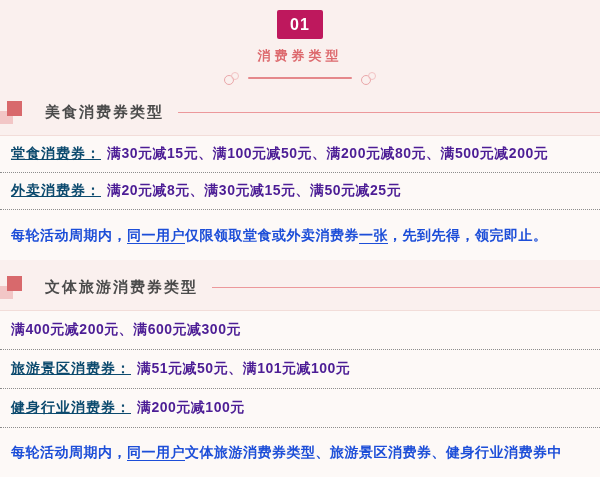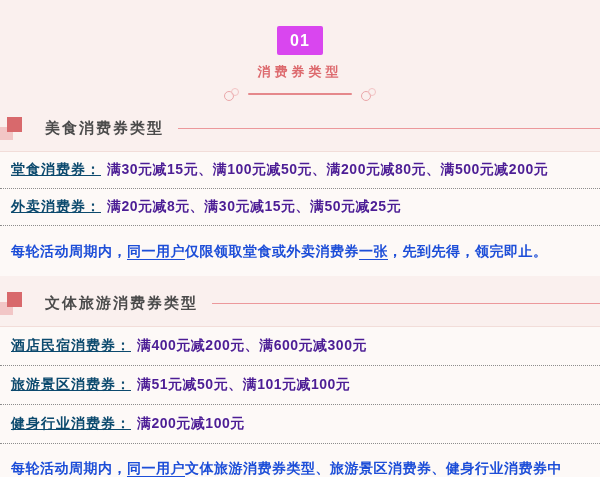--- a/index.html
+++ b/index.html
@@ -9,24 +9,23 @@
     background:#faf0ee;
     overflow:hidden;
     font-family:"Liberation Sans","DejaVu Sans",sans-serif;
     color:#4b4b4b;
   }
   
   .hdr { text-align:center; padding-top:10px; }
   .badge {
     display:inline-block;
     min-width:46px; height:29px; line-height:29px;
-    background:#d946ef; color:#ffffff;
+    background:#be185d; color:#ffffff;
     font-size:16px; font-weight:bold; letter-spacing:1px;
     border-radius:2px;
-    margin-top:16px;
   }
   .title {
     margin-top:8px;
     font-size:13px; font-weight:bold;
     color:#dd6a6e; letter-spacing:4px;
   }
   .title-underline-row {
     margin-top:6px;
     display:flex; align-items:center; justify-content:center; gap:9px;
     height:14px;
@@ -139,21 +138,20 @@
     <span class="sq-icon">
         <i class="sq-light"></i>
         <i class="sq-dark"></i>
       </span>
     <span class="sec-title">文体旅游消费券类型</span>
     <span class="sec-line"></span>
   </div>
 
   <div class="panel panel-2">
     <div class="row">
-      <span class="lbl">酒店民宿消费券：</span>
       <span class="val">满400元减200元、满600元减300元</span>
     </div>
     <div class="row">
       <span class="lbl">旅游景区消费券：</span>
       <span class="val">满51元减50元、满101元减100元</span>
     </div>
     <div class="row">
       <span class="lbl">健身行业消费券：</span>
       <span class="val">满200元减100元</span>
     </div>

